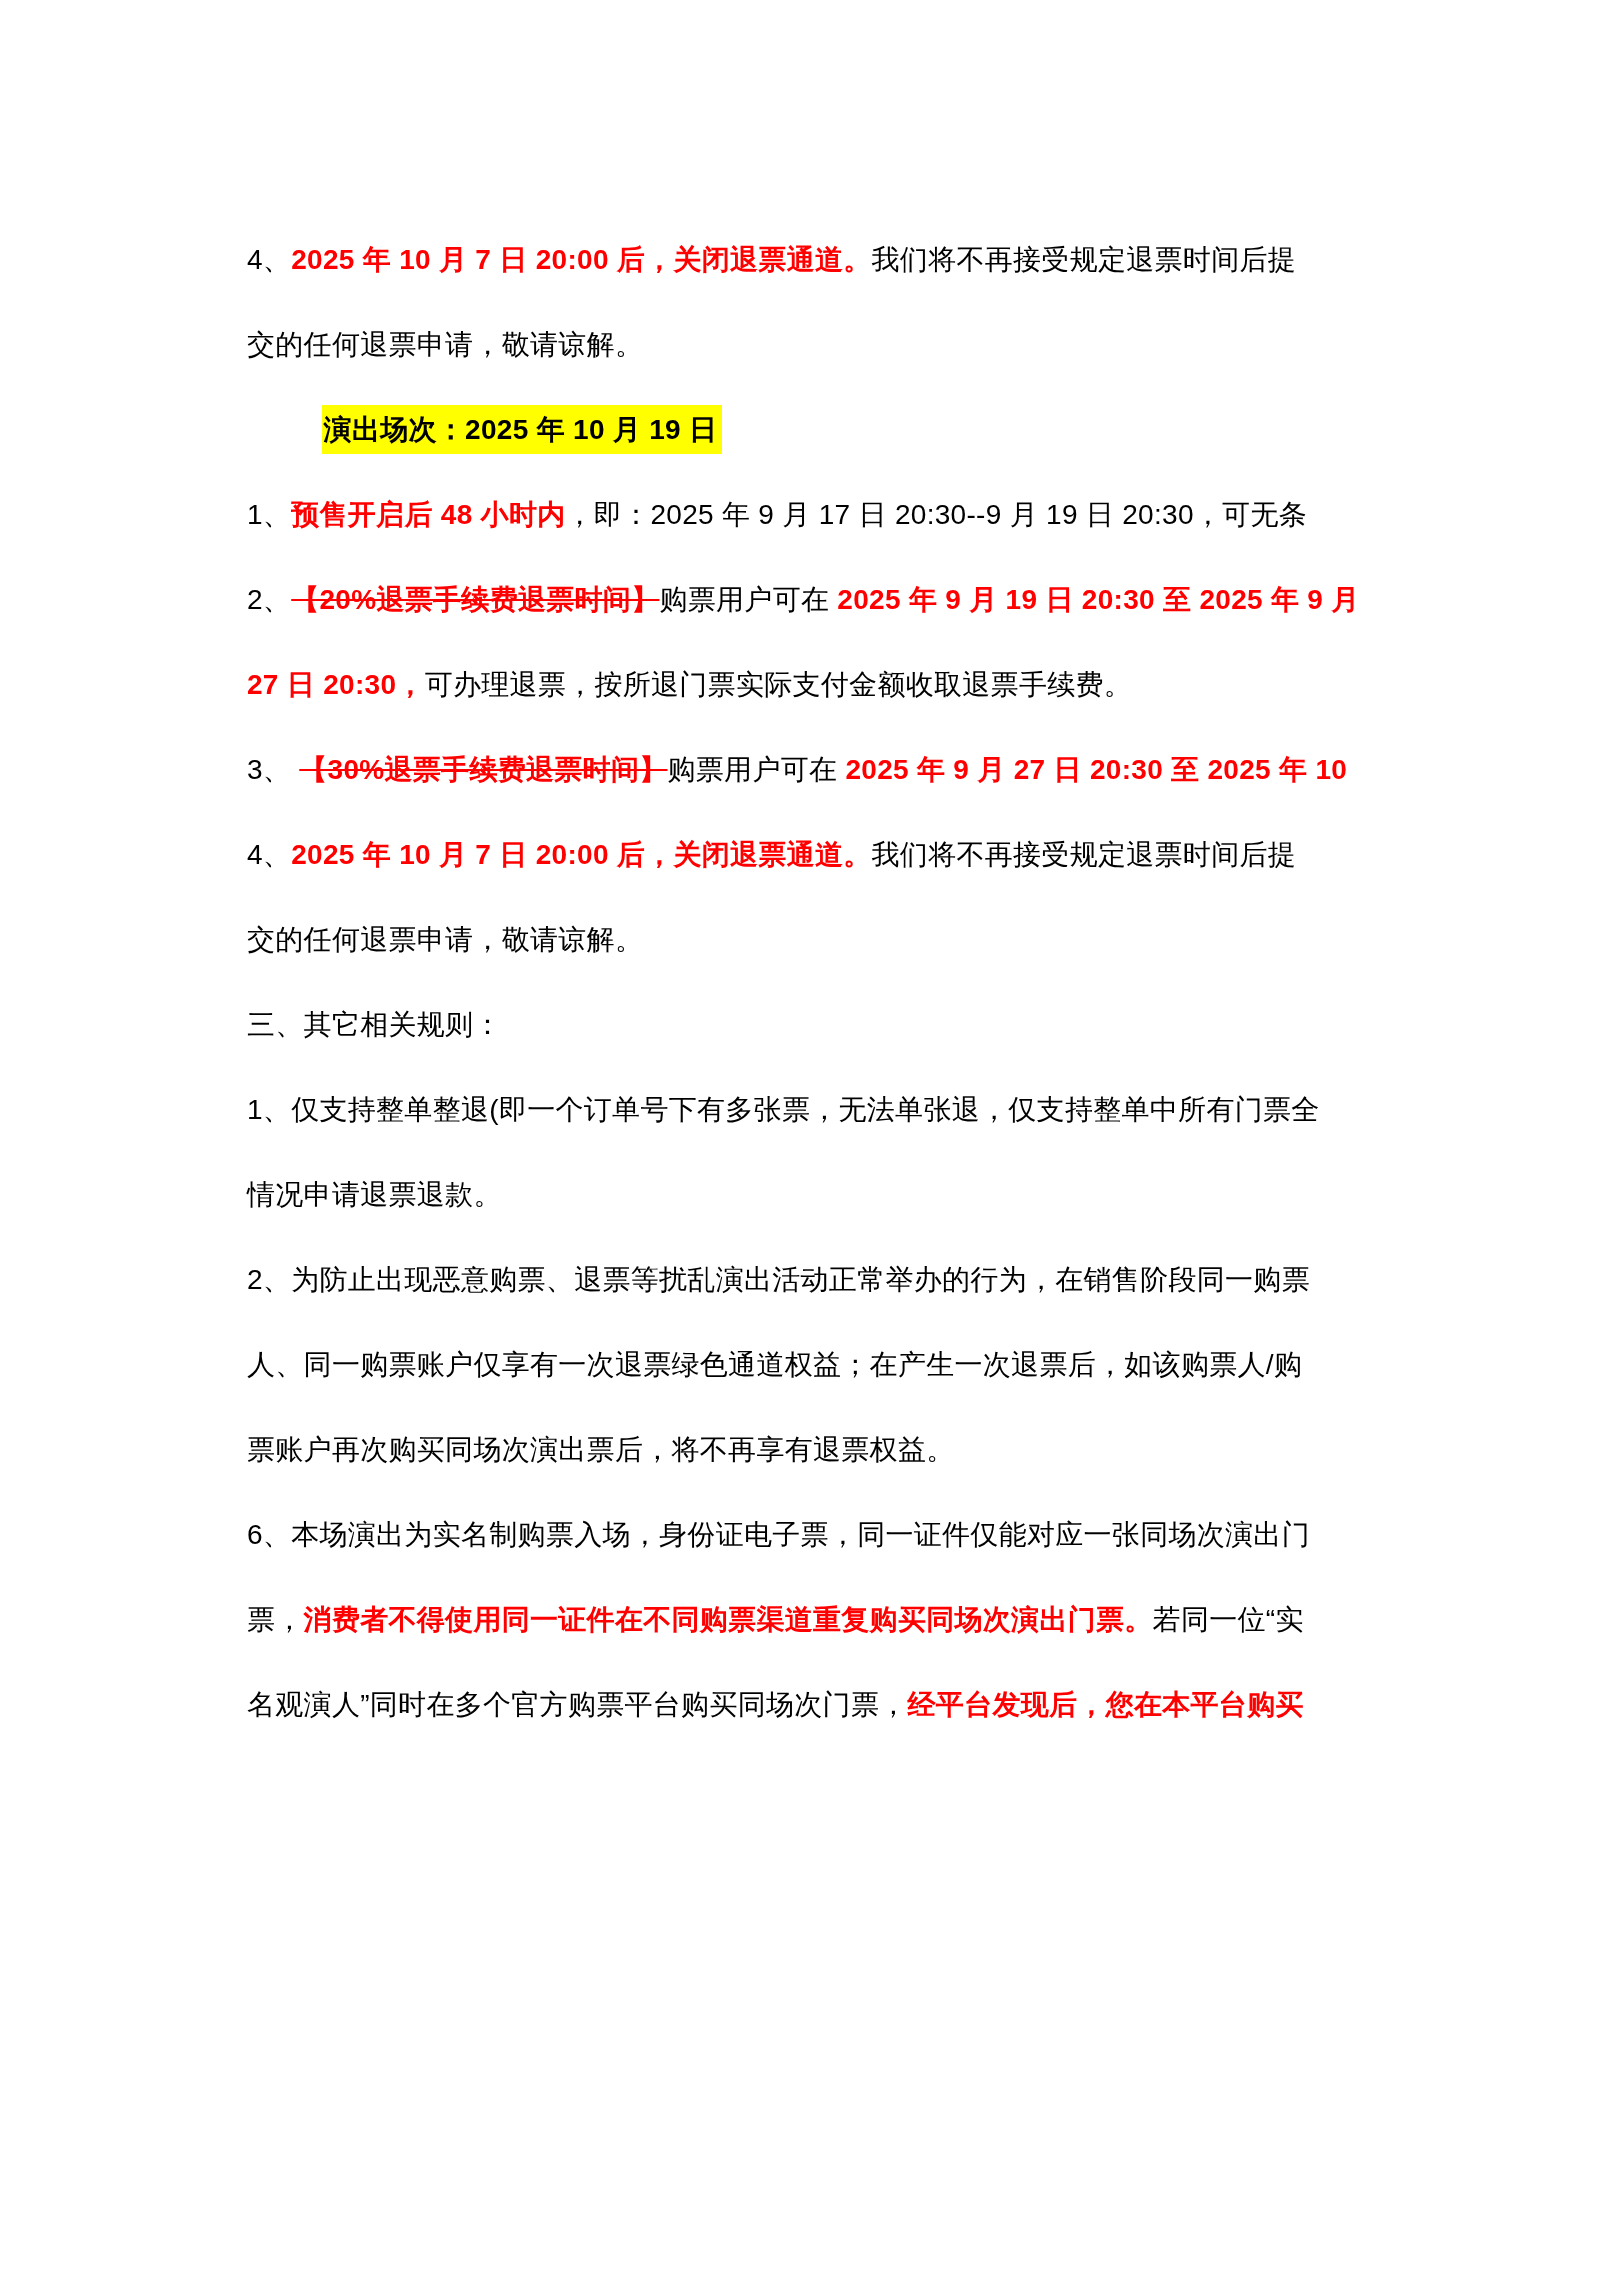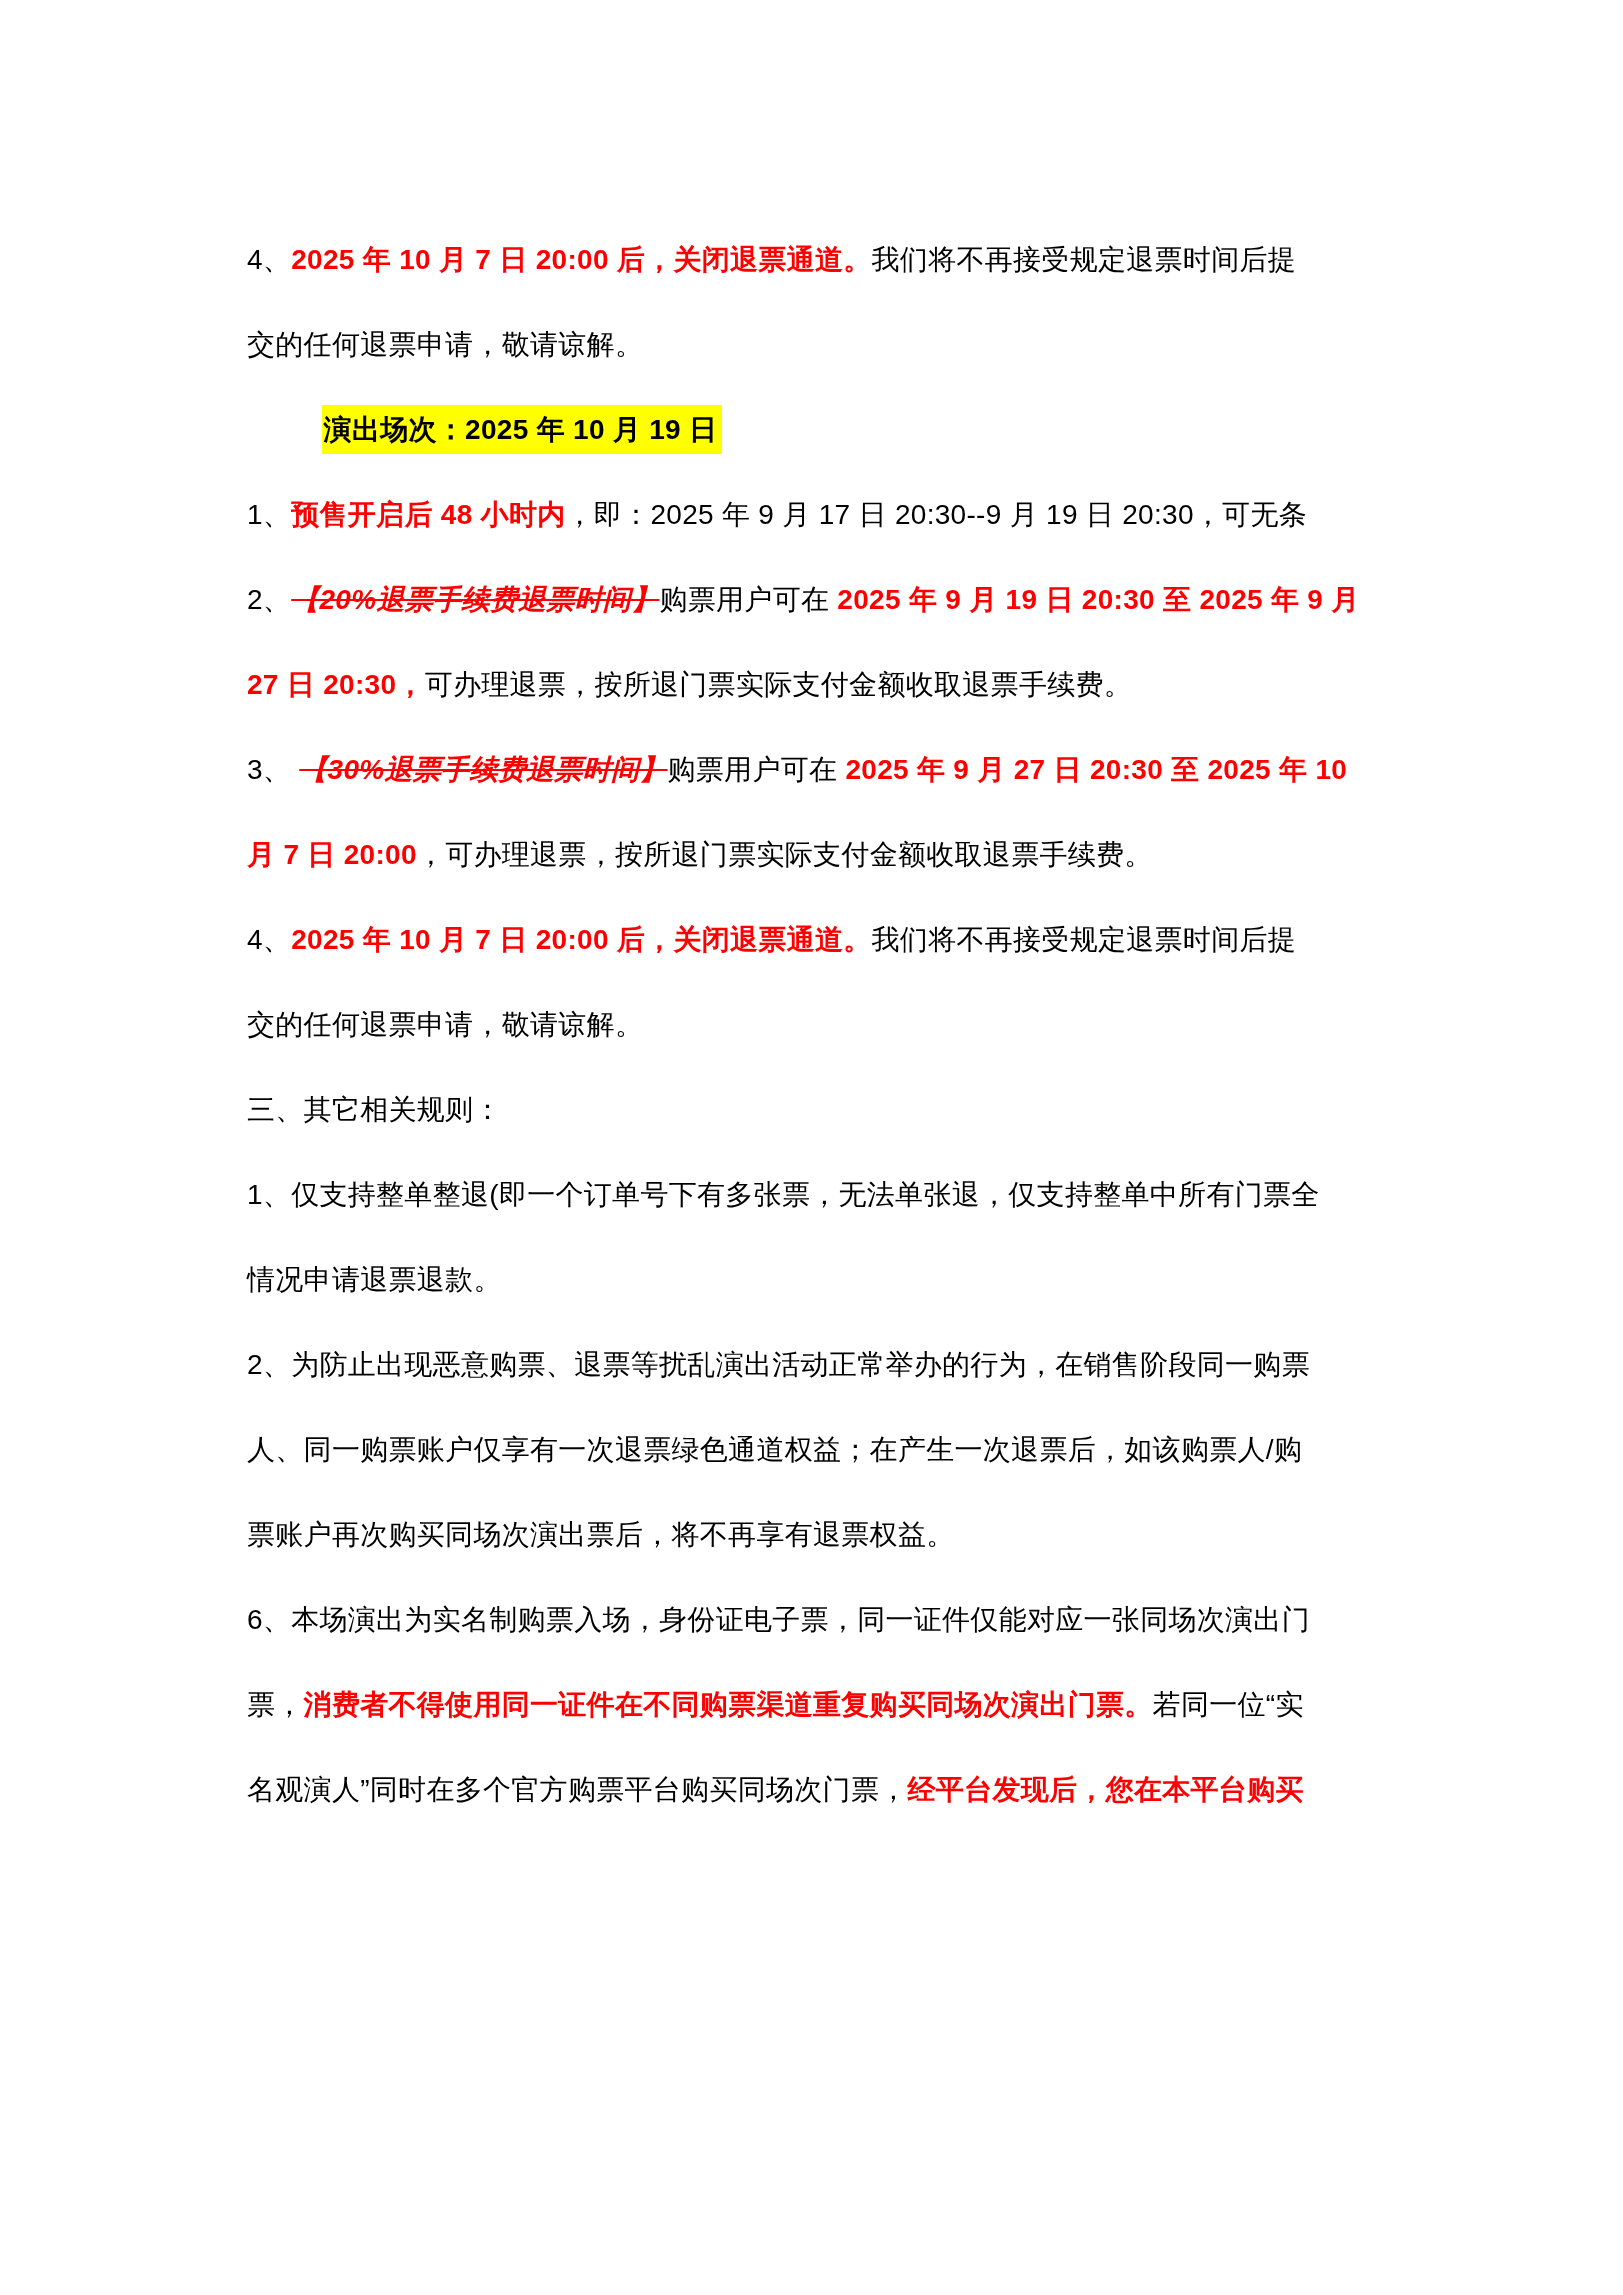--- a/index.html
+++ b/index.html
@@ -32,42 +32,41 @@
     color: var(--text, #000000);
     white-space: nowrap;
     letter-spacing: 0.3px;
   }
   .line.indent { padding-left: 43px; }
   .run { }
   .red-bold {
     color: var(--accent-red, #ff0000);
     font-weight: bold;
   }
-  .strike { text-decoration: line-through; font-style: italic; }
+  .strike { text-decoration: line-through; }
   .hl {
     background: var(--hl-yellow, #ffff00);
     color: var(--text, #000000);
     font-weight: bold;
     padding: 9.3px 4.4px 9.3px 1.6px;
     margin-left: 32px;
   }
 </style>
 </head>
 <body>
 
 <div class="page">
   <div class="doc" id="doc">
       <div class="line"><span class="run">4、</span><span class="run red-bold">2025 年 10 月 7 日 20:00 后，关闭退票通道。</span><span class="run">我们将不再接受规定退票时间后提</span></div>
       <div class="line"><span class="run">交的任何退票申请，敬请谅解。</span></div>
       <div class="line indent"><span class="run hl">演出场次：2025 年 10 月 19 日</span></div>
       <div class="line"><span class="run">1、</span><span class="run red-bold">预售开启后 48 小时内</span><span class="run">，即：2025 年 9 月 17 日 20:30--9 月 19 日 20:30，可无条</span></div>
       <div class="line"><span class="run">2、</span><span class="run red-bold strike">【20%退票手续费退票时间】</span><span class="run">购票用户可在 </span><span class="run red-bold">2025 年 9 月 19 日 20:30 至 2025 年 9 月</span></div>
       <div class="line"><span class="run red-bold">27 日 20:30，</span><span class="run">可办理退票，按所退门票实际支付金额收取退票手续费。</span></div>
       <div class="line"><span class="run">3、 </span><span class="run red-bold strike">【30%退票手续费退票时间】</span><span class="run">购票用户可在 </span><span class="run red-bold">2025 年 9 月 27 日 20:30 至 2025 年 10</span></div>
-      <div class="line"><span class="run red-bold">月 7 日 20:00</span><span class="run">，可办理退票，按所退门票实际支付金额收取退票手续费。</span></div>
       <div class="line"><span class="run">4、</span><span class="run red-bold">2025 年 10 月 7 日 20:00 后，关闭退票通道。</span><span class="run">我们将不再接受规定退票时间后提</span></div>
       <div class="line"><span class="run">交的任何退票申请，敬请谅解。</span></div>
       <div class="line"><span class="run">三、其它相关规则：</span></div>
       <div class="line"><span class="run">1、仅支持整单整退(即一个订单号下有多张票，无法单张退，仅支持整单中所有门票全</span></div>
       <div class="line"><span class="run">情况申请退票退款。</span></div>
       <div class="line"><span class="run">2、为防止出现恶意购票、退票等扰乱演出活动正常举办的行为，在销售阶段同一购票</span></div>
       <div class="line"><span class="run">人、同一购票账户仅享有一次退票绿色通道权益；在产生一次退票后，如该购票人/购</span></div>
       <div class="line"><span class="run">票账户再次购买同场次演出票后，将不再享有退票权益。</span></div>
       <div class="line"><span class="run">6、本场演出为实名制购票入场，身份证电子票，同一证件仅能对应一张同场次演出门</span></div>
       <div class="line"><span class="run">票，</span><span class="run red-bold">消费者不得使用同一证件在不同购票渠道重复购买同场次演出门票。</span><span class="run">若同一位“实</span></div>

